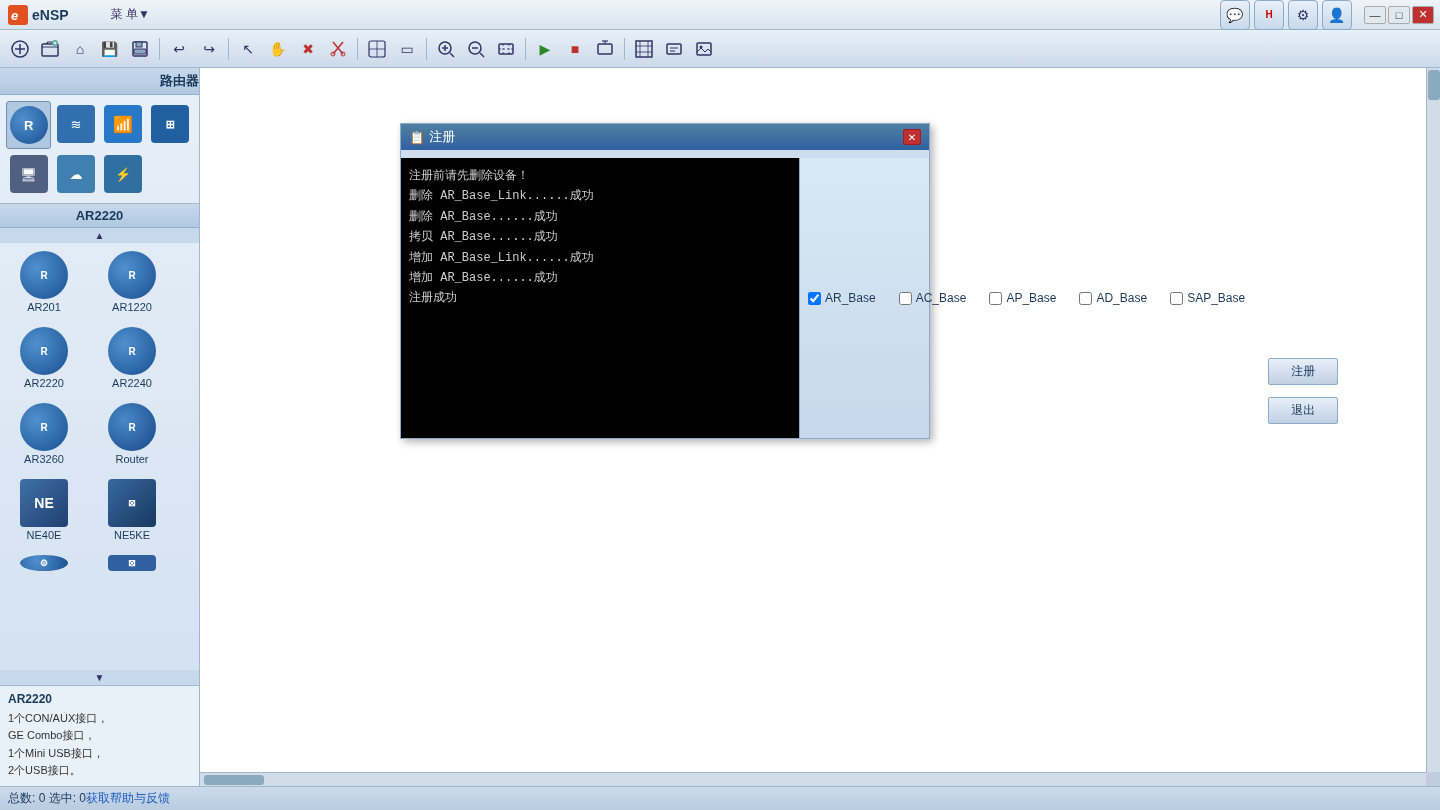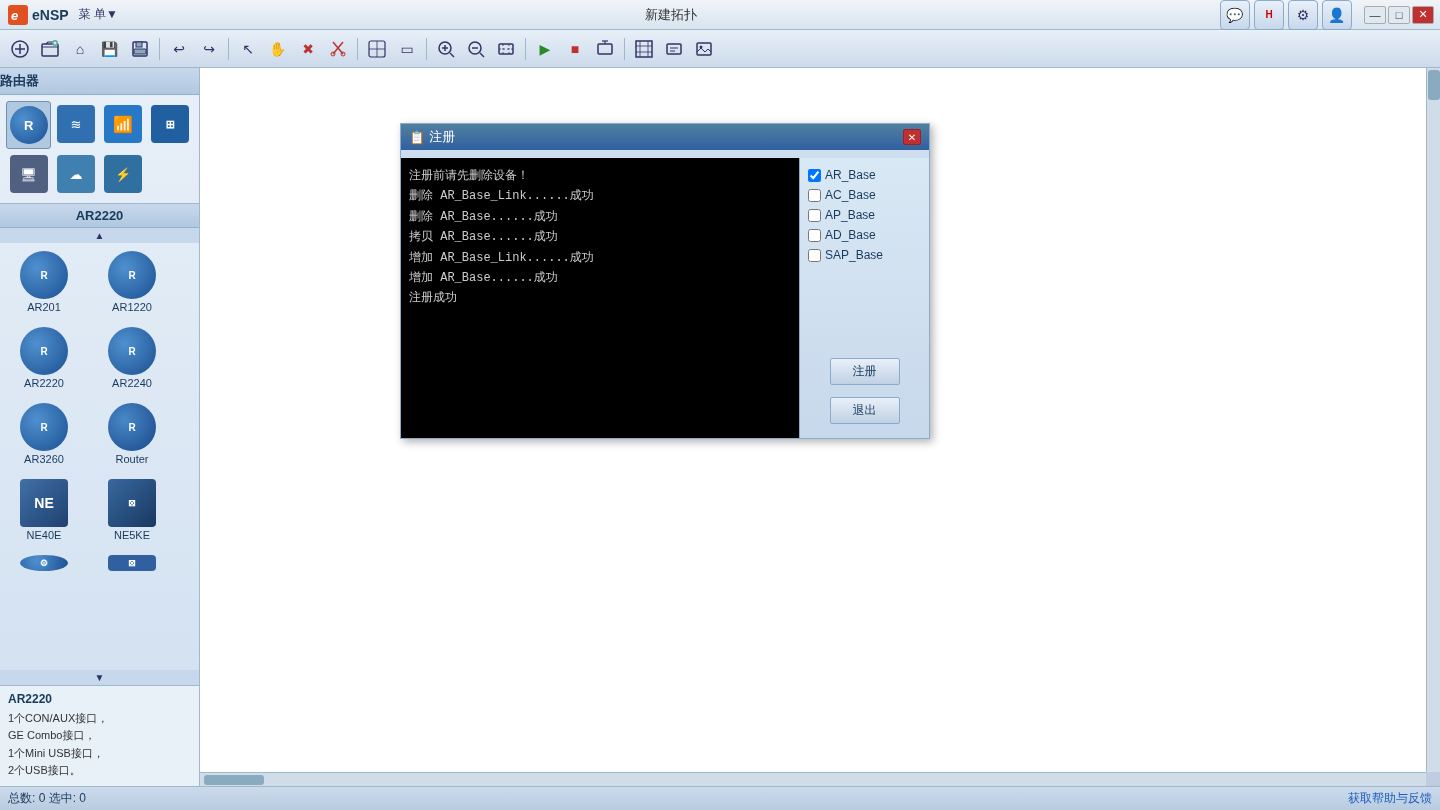--- a/index.html
+++ b/index.html
@@ -38,21 +38,21 @@
 
     
     #sidebar {
       width: 200px; min-width: 200px;
       background: linear-gradient(to bottom, #e8f0f8, #d0dff0);
       border-right: 1px solid #a0b8cc;
       display: flex; flex-direction: column; overflow: hidden;
     }
     #sidebar-header {
       background: linear-gradient(to bottom, #c8d8ec, #b0c8e0);
-      text-align: left; padding: 4px 0; font-size: 13px; color: #1a3a5c;
+      text-align: right; padding: 4px 0; font-size: 13px; color: #1a3a5c;
       border-bottom: 1px solid #90b0cc; font-weight: bold;
     }
     #device-grid {
       display: grid; grid-template-columns: repeat(4, 1fr);
       padding: 6px; gap: 2px; border-bottom: 1px solid #a0b8cc;
     }
     .dev-icon-top {
       display: flex; flex-direction: column; align-items: center;
       padding: 4px 2px; cursor: pointer; border-radius: 3px;
     }
@@ -112,39 +112,39 @@
     }
     #dialog-body { display: flex; margin-top: 8px; }
     #dialog-console {
       flex: 1; background: black; color: #ccc;
       padding: 8px; font-size: 12px; line-height: 1.7;
       font-family: 'Courier New', monospace; min-height: 280px;
     }
     #dialog-right {
       width: 130px; background: linear-gradient(to bottom, #d8e8f4, #c8d8ec);
       border-left: 1px solid #8aabcc; padding: 10px 8px;
-      display: flex; flex-direction: column; gap: 6px;
+      display: flex; flex-direction: row; gap: 23px;
     }
     .checkbox-row { display: flex; align-items: center; gap: 4px; font-size: 12px; color: #1a3a5c; }
     .checkbox-row input[type=checkbox] { cursor: pointer; }
     .dialog-btn {
       width: 70px; margin: 4px auto; display: block;
       padding: 4px 8px; font-size: 12px;
       background: linear-gradient(to bottom, #e8f0f8, #c0d0e4);
       border: 1px solid #8aabcc; border-radius: 2px; cursor: pointer;
       color: #1a3a5c; text-align: center;
     }
     .dialog-buttons { margin-top: auto; display: flex; flex-direction: column; gap: 4px; }
 
     
     #status-bar {
       width: 100%; height: 24px;
       background: linear-gradient(to bottom, #ccdaeb, #b8cce0);
       border-top: 1px solid #a0b8cc;
-      display: flex; align-items: center; justify-content: space-between;
+      display: flex; align-items: center; 
       padding: 0 8px; font-size: 12px; color: #1a3a5c;
     }
 
     
     #device-list::-webkit-scrollbar { width: 8px; }
     #device-list::-webkit-scrollbar-track { background: #d0dff0; }
     #device-list::-webkit-scrollbar-thumb { background: #90b0cc; border-radius: 4px; }
     .rt-btn {
       width: 30px; height: 30px; border-radius: 4px;
       background: linear-gradient(to bottom, #e8f0f8, #c8d8ec);
@@ -164,23 +164,22 @@
 
 <div id="title-bar">
   <div id="title-left">
     <div id="title-logo">
       <svg width="20" height="20" viewBox="0 0 20 20">
         <rect width="20" height="20" rx="3" fill="#e05020"></rect>
         <text x="3" y="15" fill="white" font-size="13" font-weight="bold" font-style="italic">e</text>
       </svg>
       <span style="font-size:14px;font-weight:bold;color:#1a3a5c;">eNSP</span>
     </div>
-    <span style="font-size:12px;color:#336;cursor:pointer;padding:2px 4px;">菜 单▼</span>
-  </div>
-  <div id="title-center">新建拓扑</div>
+    <span style="font-size:12px;color:#336;cursor:pointer;padding:2px 4px;margin-left:32px;">菜 单▼</span>
+  </div>
   <div id="title-right">
 
     <div style="display:flex;gap:4px;margin-right:10px;">
       <div class="rt-btn">💬</div>
       <div class="rt-btn" style="font-size:10px;font-weight:bold;color:#c00;">H</div>
       <div class="rt-btn">⚙</div>
       <div class="rt-btn">👤</div>
     </div>
     <div class="win-btn">—</div>
     <div class="win-btn">□</div>

